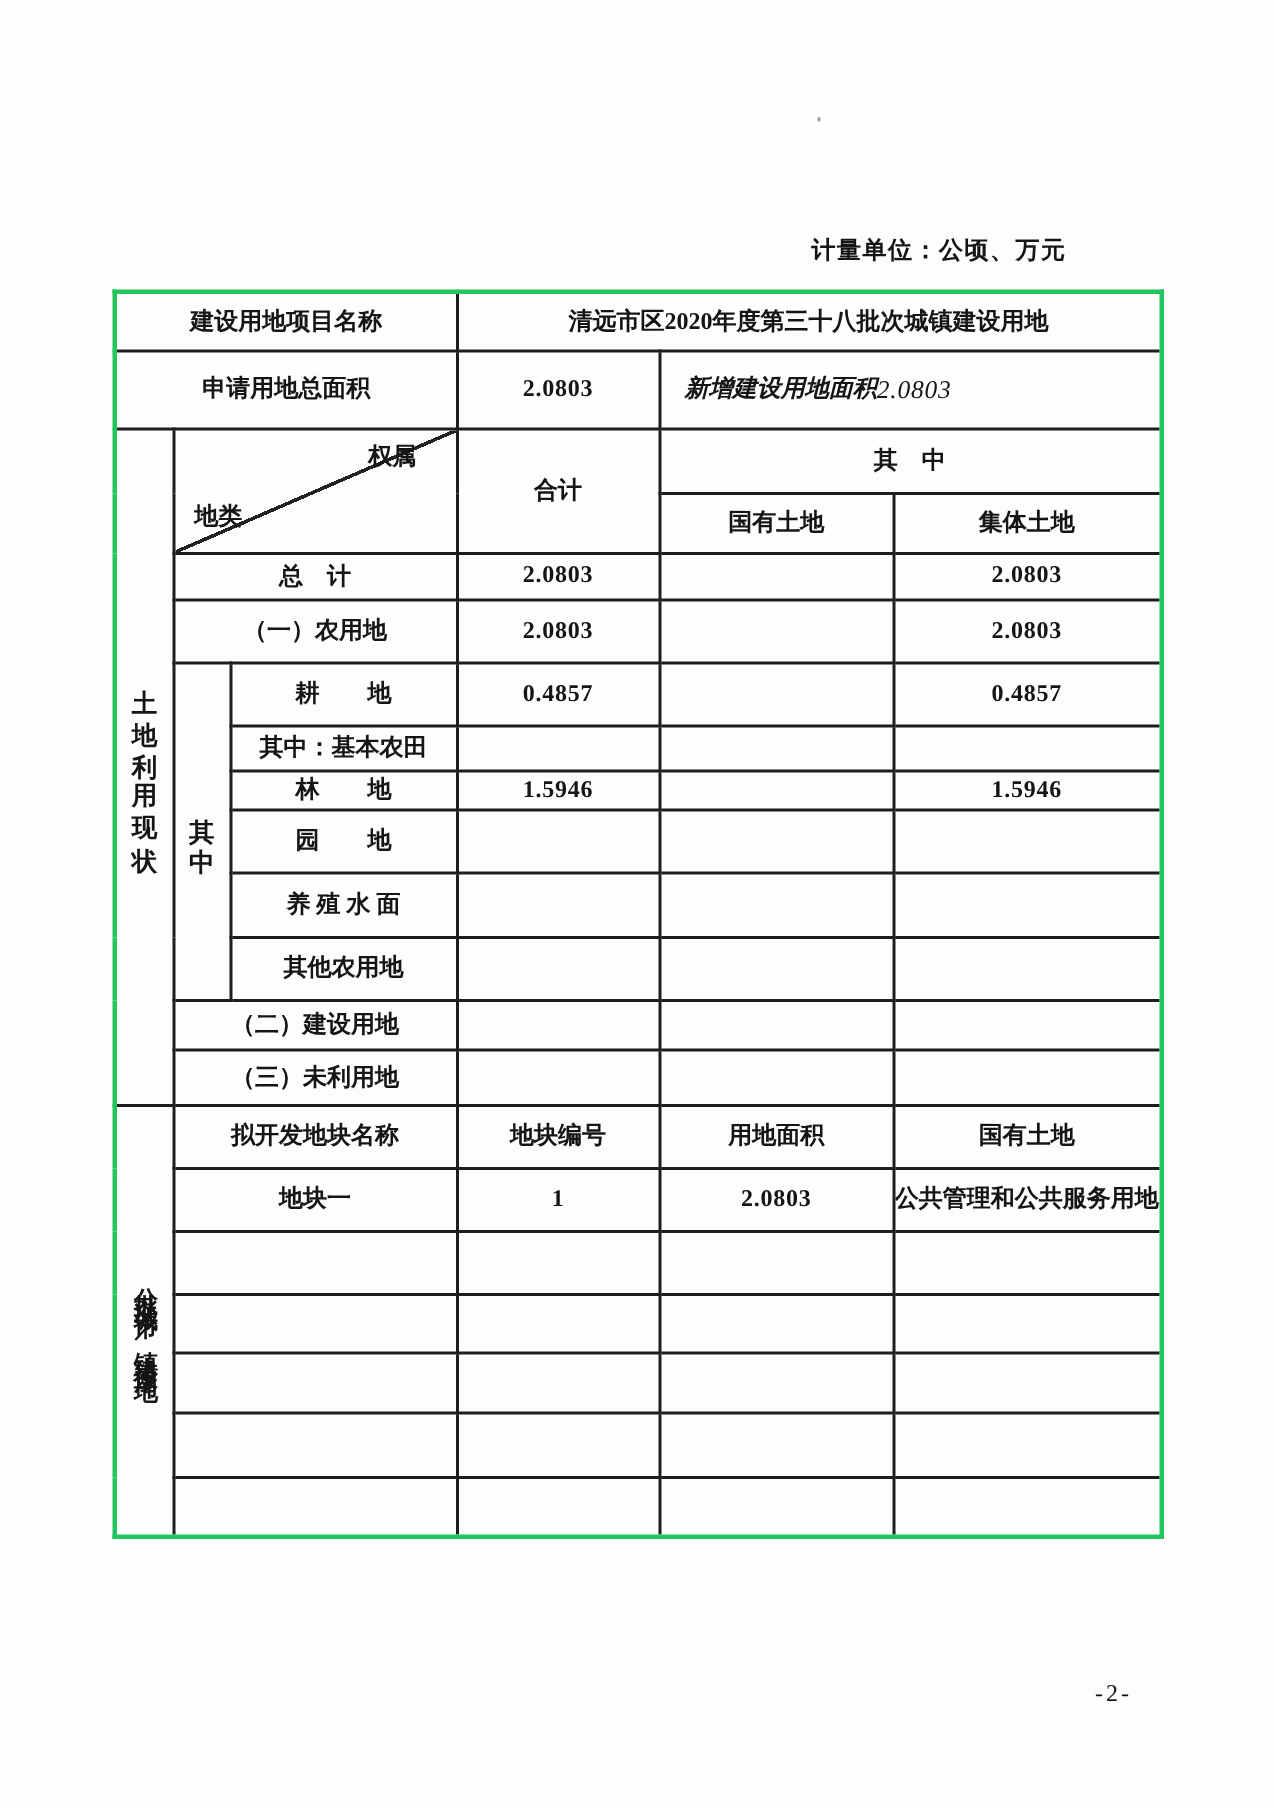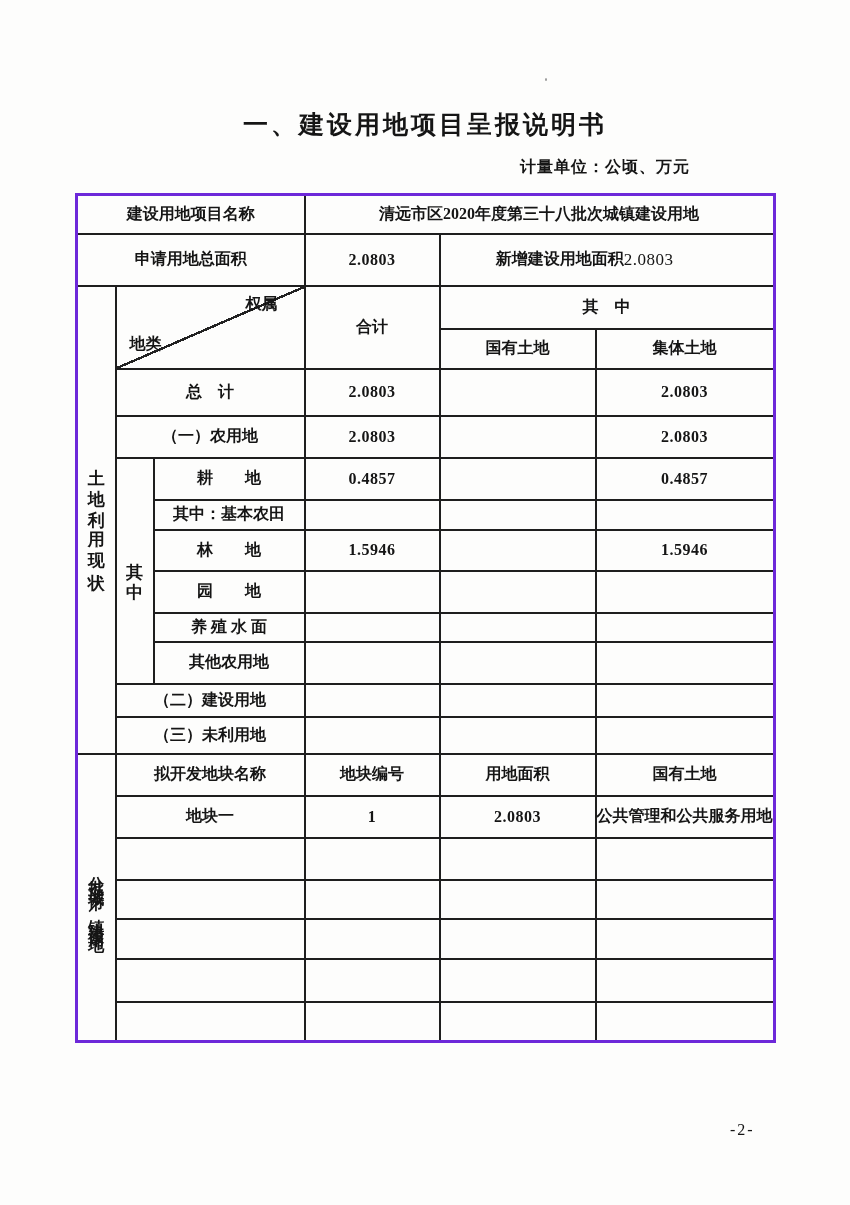--- a/index.html
+++ b/index.html
@@ -7,42 +7,42 @@
     position:relative; width:850px; height:1205px; margin:0 auto;
     background:#fdfdfc; color:#151515;
     font-family:"Liberation Serif","DejaVu Serif",serif;
     overflow:hidden;
   }
   .doc-title {
     position:absolute; top:108px; left:0; width:850px;
     text-align:center; font-size:25px; font-weight:bold; letter-spacing:3px;
   }
   .unit-note {
-    position:absolute; top:157px; right:160px;
+    position:absolute; top:157px; right:139px;
     font-size:16px; font-weight:600; letter-spacing:1px;font-family:Liberation Mono, monospace;
   }
   .page-number {
     position:absolute; top:1121px; left:730px;
     font-size:16px; letter-spacing:2px;
   }
   table.form {
     position:absolute; left:75px; top:193px;
     border-collapse:collapse; table-layout:fixed;
-    border:3px solid #6d28d9;
+    border:3px solid #22c55e;
   }
   table.form td {
     border:2px solid #1e1e1e;
     text-align:center; vertical-align:middle;
     font-size:16px; font-weight:600; padding:0;
     overflow:hidden; white-space:nowrap;
   }
   td.num, span.num { font-weight:400; font-size:17px; letter-spacing:0.5px; }
   
-  .newarea { display:flex; align-items:center; justify-content:center;
-             padding:0 60px 0 16px; }
+  .newarea { display:flex; align-items:center; justify-content:flex-start;
+             padding:0 60px 0 16px;font-style:italic; }
   
   td.diag-cell { position:relative; }
   .diag {
     position:absolute; inset:0;
     background:linear-gradient(to bottom right,
       transparent calc(50% - 1.2px), #222 calc(50% - 1.2px),
       #222 calc(50% + 1.2px), transparent calc(50% + 1.2px));
   }
   .diag-tr { position:absolute; top:7px; right:26px; font-weight:600; }
   .diag-bl { position:absolute; bottom:13px; left:13px; font-weight:600; }
@@ -56,21 +56,20 @@
   .v-among   { font-size:17px; letter-spacing:20px; }
   .v-parcels { font-size:16px; letter-spacing:4.5px; }
   .use-cell { font-size:15.5px; letter-spacing:0;margin-top:30px; }
   .speck { position:absolute; width:2px; height:3px; background:#9a9a9a; border-radius:50%; }
 </style>
 </head>
 <body>
 
 <div class="page">
 
-  <div class="doc-title">一、建设用地项目呈报说明书</div>
   <div class="unit-note">计量单位：公顷、万元</div>
   <div class="speck" style="left:545px; top:78px;"></div>
 
   <table class="form">
     <colgroup>
       <col style="width:39px">
         <col style="width:38px">
         <col style="width:151px">
       <col style="width:135px">
         <col style="width:156px">
@@ -105,21 +104,21 @@
           </div>
         </td>
         <td rowspan="2">合计</td>
         <td colspan="2">其　中</td>
       </tr>
       <tr style="height:40px">
         <td>国有土地</td>
         <td>集体土地</td>
       </tr>
 
-      <tr style="height:47px">
+      <tr style="height:31px">
         <td colspan="2">总　计</td>
         <td class="num">2.0803</td>
         <td class="num"></td>
         <td class="num">2.0803</td>
       </tr>
 
       <tr style="height:42px">
         <td colspan="2">（一）农用地</td>
         <td class="num">2.0803</td>
         <td class="num"></td>
@@ -134,33 +133,33 @@
         <td class="num">0.4857</td>
         <td class="num"></td>
         <td class="num">0.4857</td>
       </tr>
       <tr style="height:30px">
         <td>其中：基本农田</td>
         <td class="num"></td>
         <td class="num"></td>
         <td class="num"></td>
       </tr>
-      <tr style="height:41px">
+      <tr style="height:26px">
         <td>林　　地</td>
         <td class="num">1.5946</td>
         <td class="num"></td>
         <td class="num">1.5946</td>
       </tr>
       <tr style="height:42px">
         <td>园　　地</td>
         <td class="num"></td>
         <td class="num"></td>
         <td class="num"></td>
       </tr>
-      <tr style="height:29px">
+      <tr style="height:43px">
         <td>养 殖 水 面</td>
         <td class="num"></td>
         <td class="num"></td>
         <td class="num"></td>
       </tr>
       <tr style="height:42px">
         <td>其他农用地</td>
         <td class="num"></td>
         <td class="num"></td>
         <td class="num"></td>

